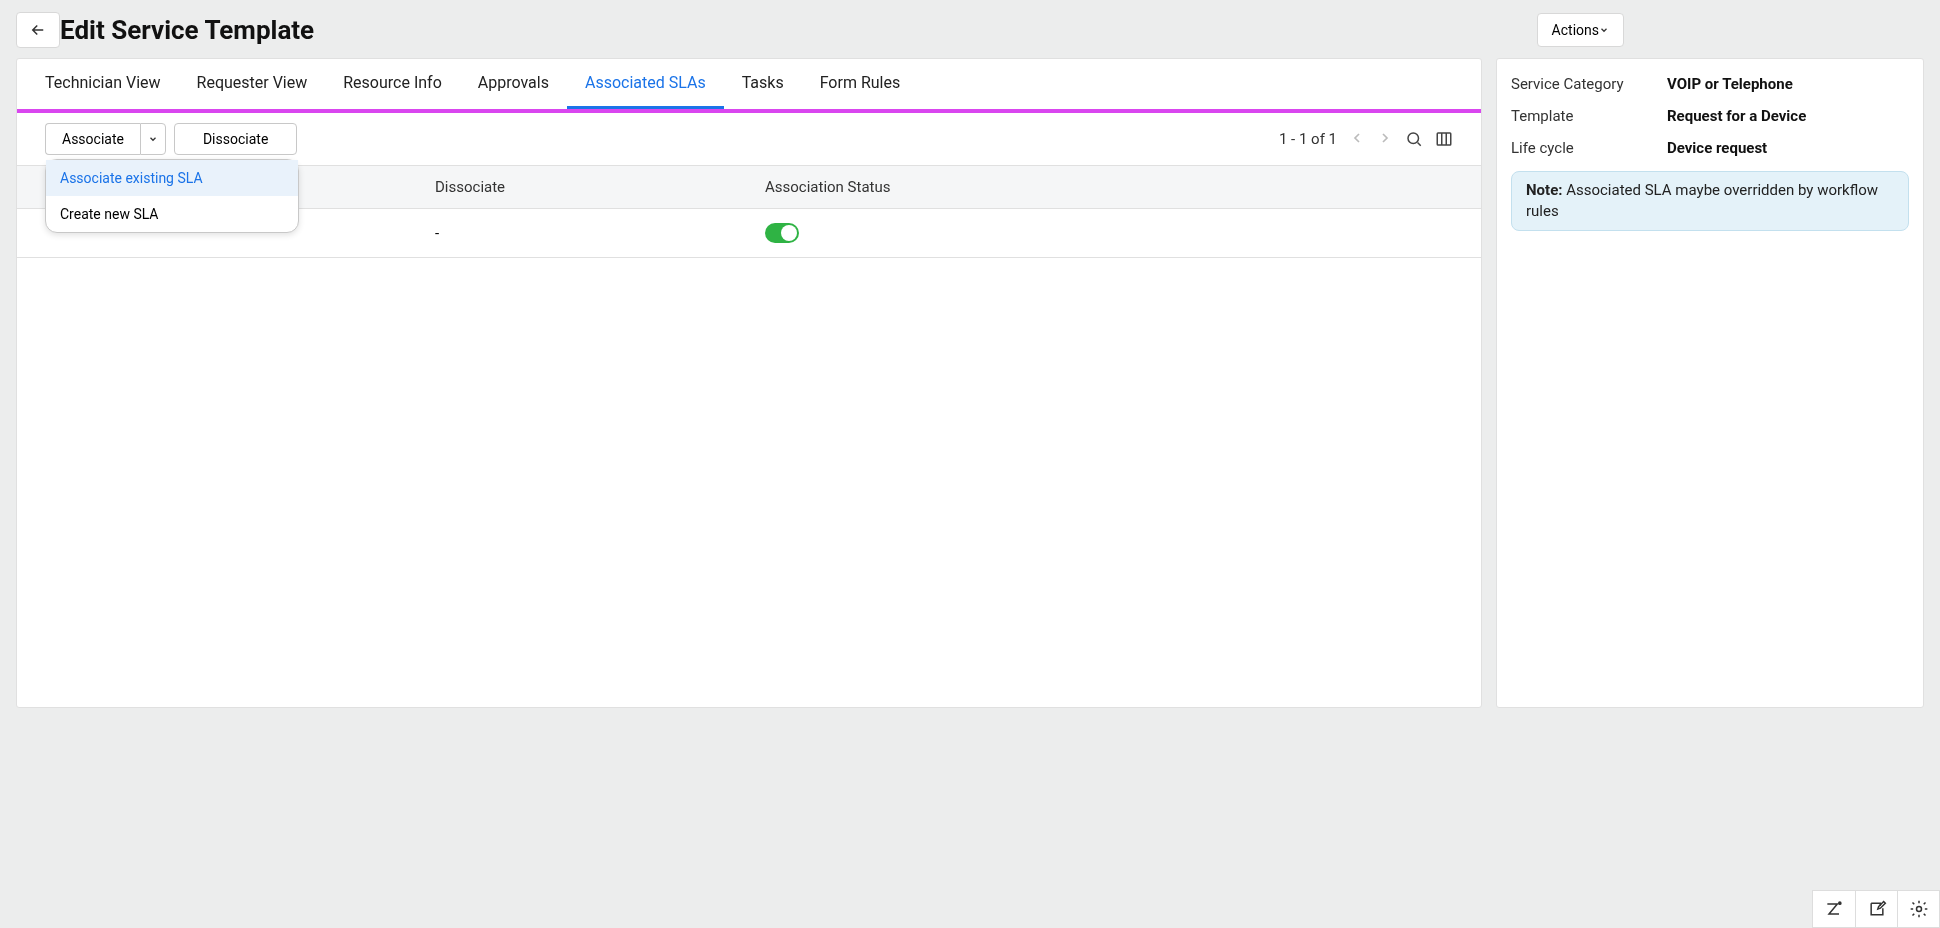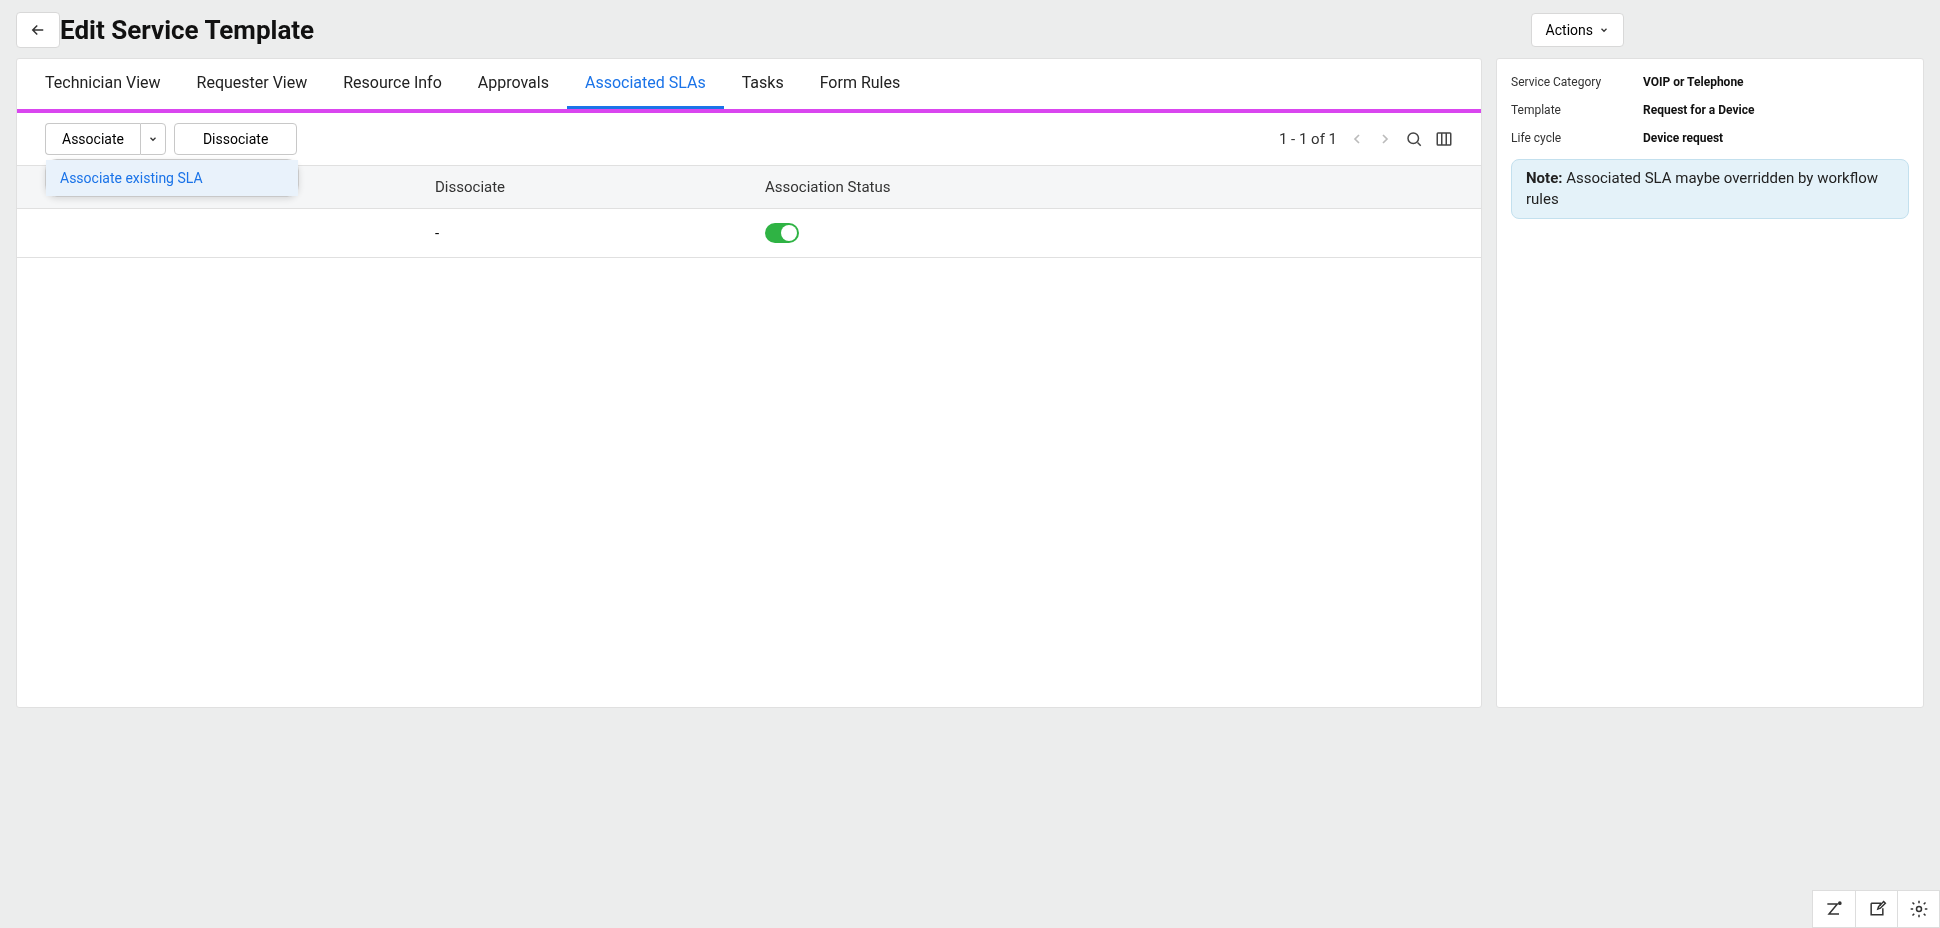--- a/index.html
+++ b/index.html
@@ -51,21 +51,21 @@
     }
     .actions-btn {
       background: #fff;
       border: 1px solid #d8d8d8;
       border-radius: 4px;
       padding: 8px 14px;
       font-size: 14px;
       cursor: pointer;
       display: flex;
       align-items: center;
-      gap: 6px;
+      gap: 0;
       margin-right: 300px;
     }
     .actions-btn svg {
       width: 10px;
       height: 10px;
     }
     .content-row {
       display: flex;
       gap: 14px;
     }
@@ -161,21 +161,21 @@
       padding: 10px 14px;
       font-size: 14px;
       cursor: pointer;
     }
     .dropdown-item.highlighted {
       background: #e9f2fb;
       color: #1a73e8;
     }
     .toolbar-right {
       display: flex;
-      align-items: center;
+      align-items: flex-start;
       gap: 12px;
     }
     .pagination-text {
       font-size: 15px;
       color: #333;
     }
     .pag-icon {
       cursor: pointer;
       color: #bbb;
       display: flex;
@@ -224,21 +224,22 @@
       height: 16px;
       background: #fff;
       border-radius: 50%;
       position: absolute;
       top: 2px;
       right: 2px;
     }
     .side-info-row {
       display: flex;
       margin-bottom: 14px;
-      font-size: 12px;
+      font-size: 15px;
+      gap: 24px;
     }
     .side-info-label {
       width: 132px;
       color: #333;
     }
     .side-info-value {
       font-weight: 700;
       color: #111;
     }
     .note-box {
@@ -313,20 +314,21 @@
             <button class="split-btn-arrow">
               <svg viewBox="0 0 24 24" fill="none" stroke="#333" stroke-width="3">
                   <path d="M6 9l6 6 6-6"></path>
                 </svg>
             </button>
           </div>
           <button class="simple-btn">Dissociate</button>
 
           <div class="dropdown-menu">
             <div class="dropdown-item highlighted">Associate existing SLA</div>
+            <div class="dropdown-item">Create new SLA</div>
           </div>
         </div>
 
         <div class="toolbar-right">
           <span class="pagination-text">1 - 1 of 1</span>
           <span class="pag-icon">
             <svg viewBox="0 0 24 24" fill="none" stroke="currentColor" stroke-width="2.5">
                 <path d="M15 18l-6-6 6-6"></path>
               </svg>
           </span>

